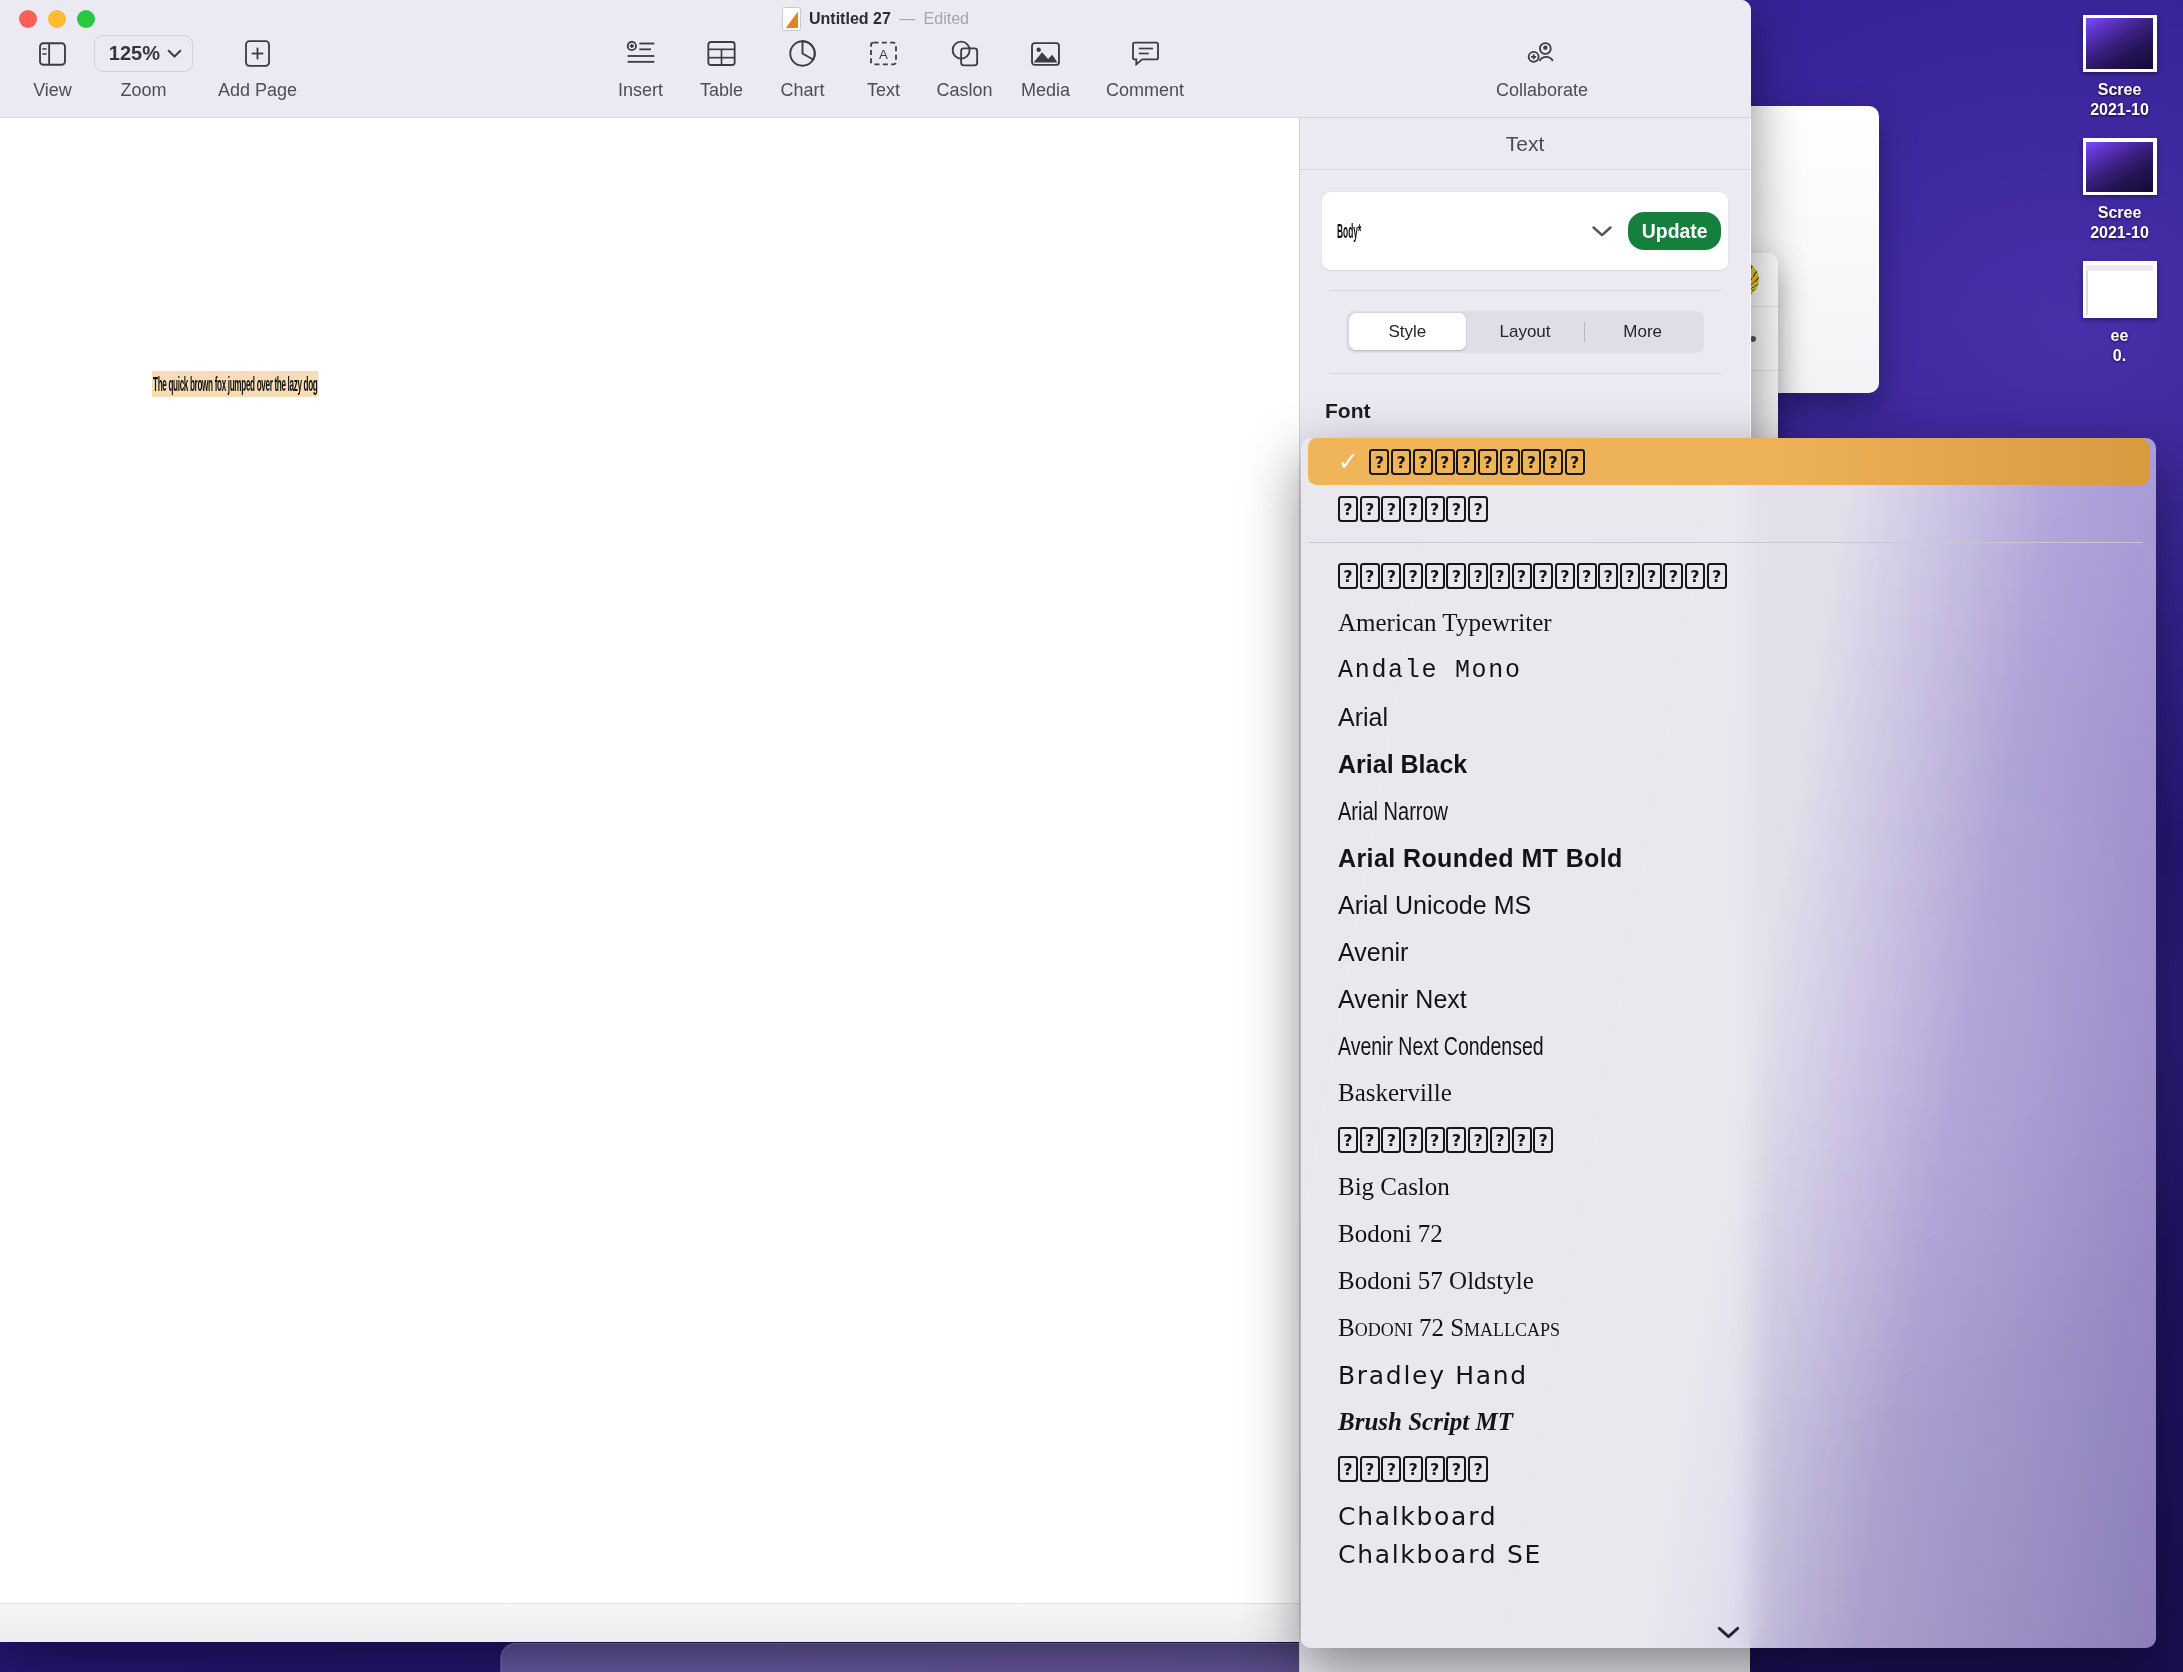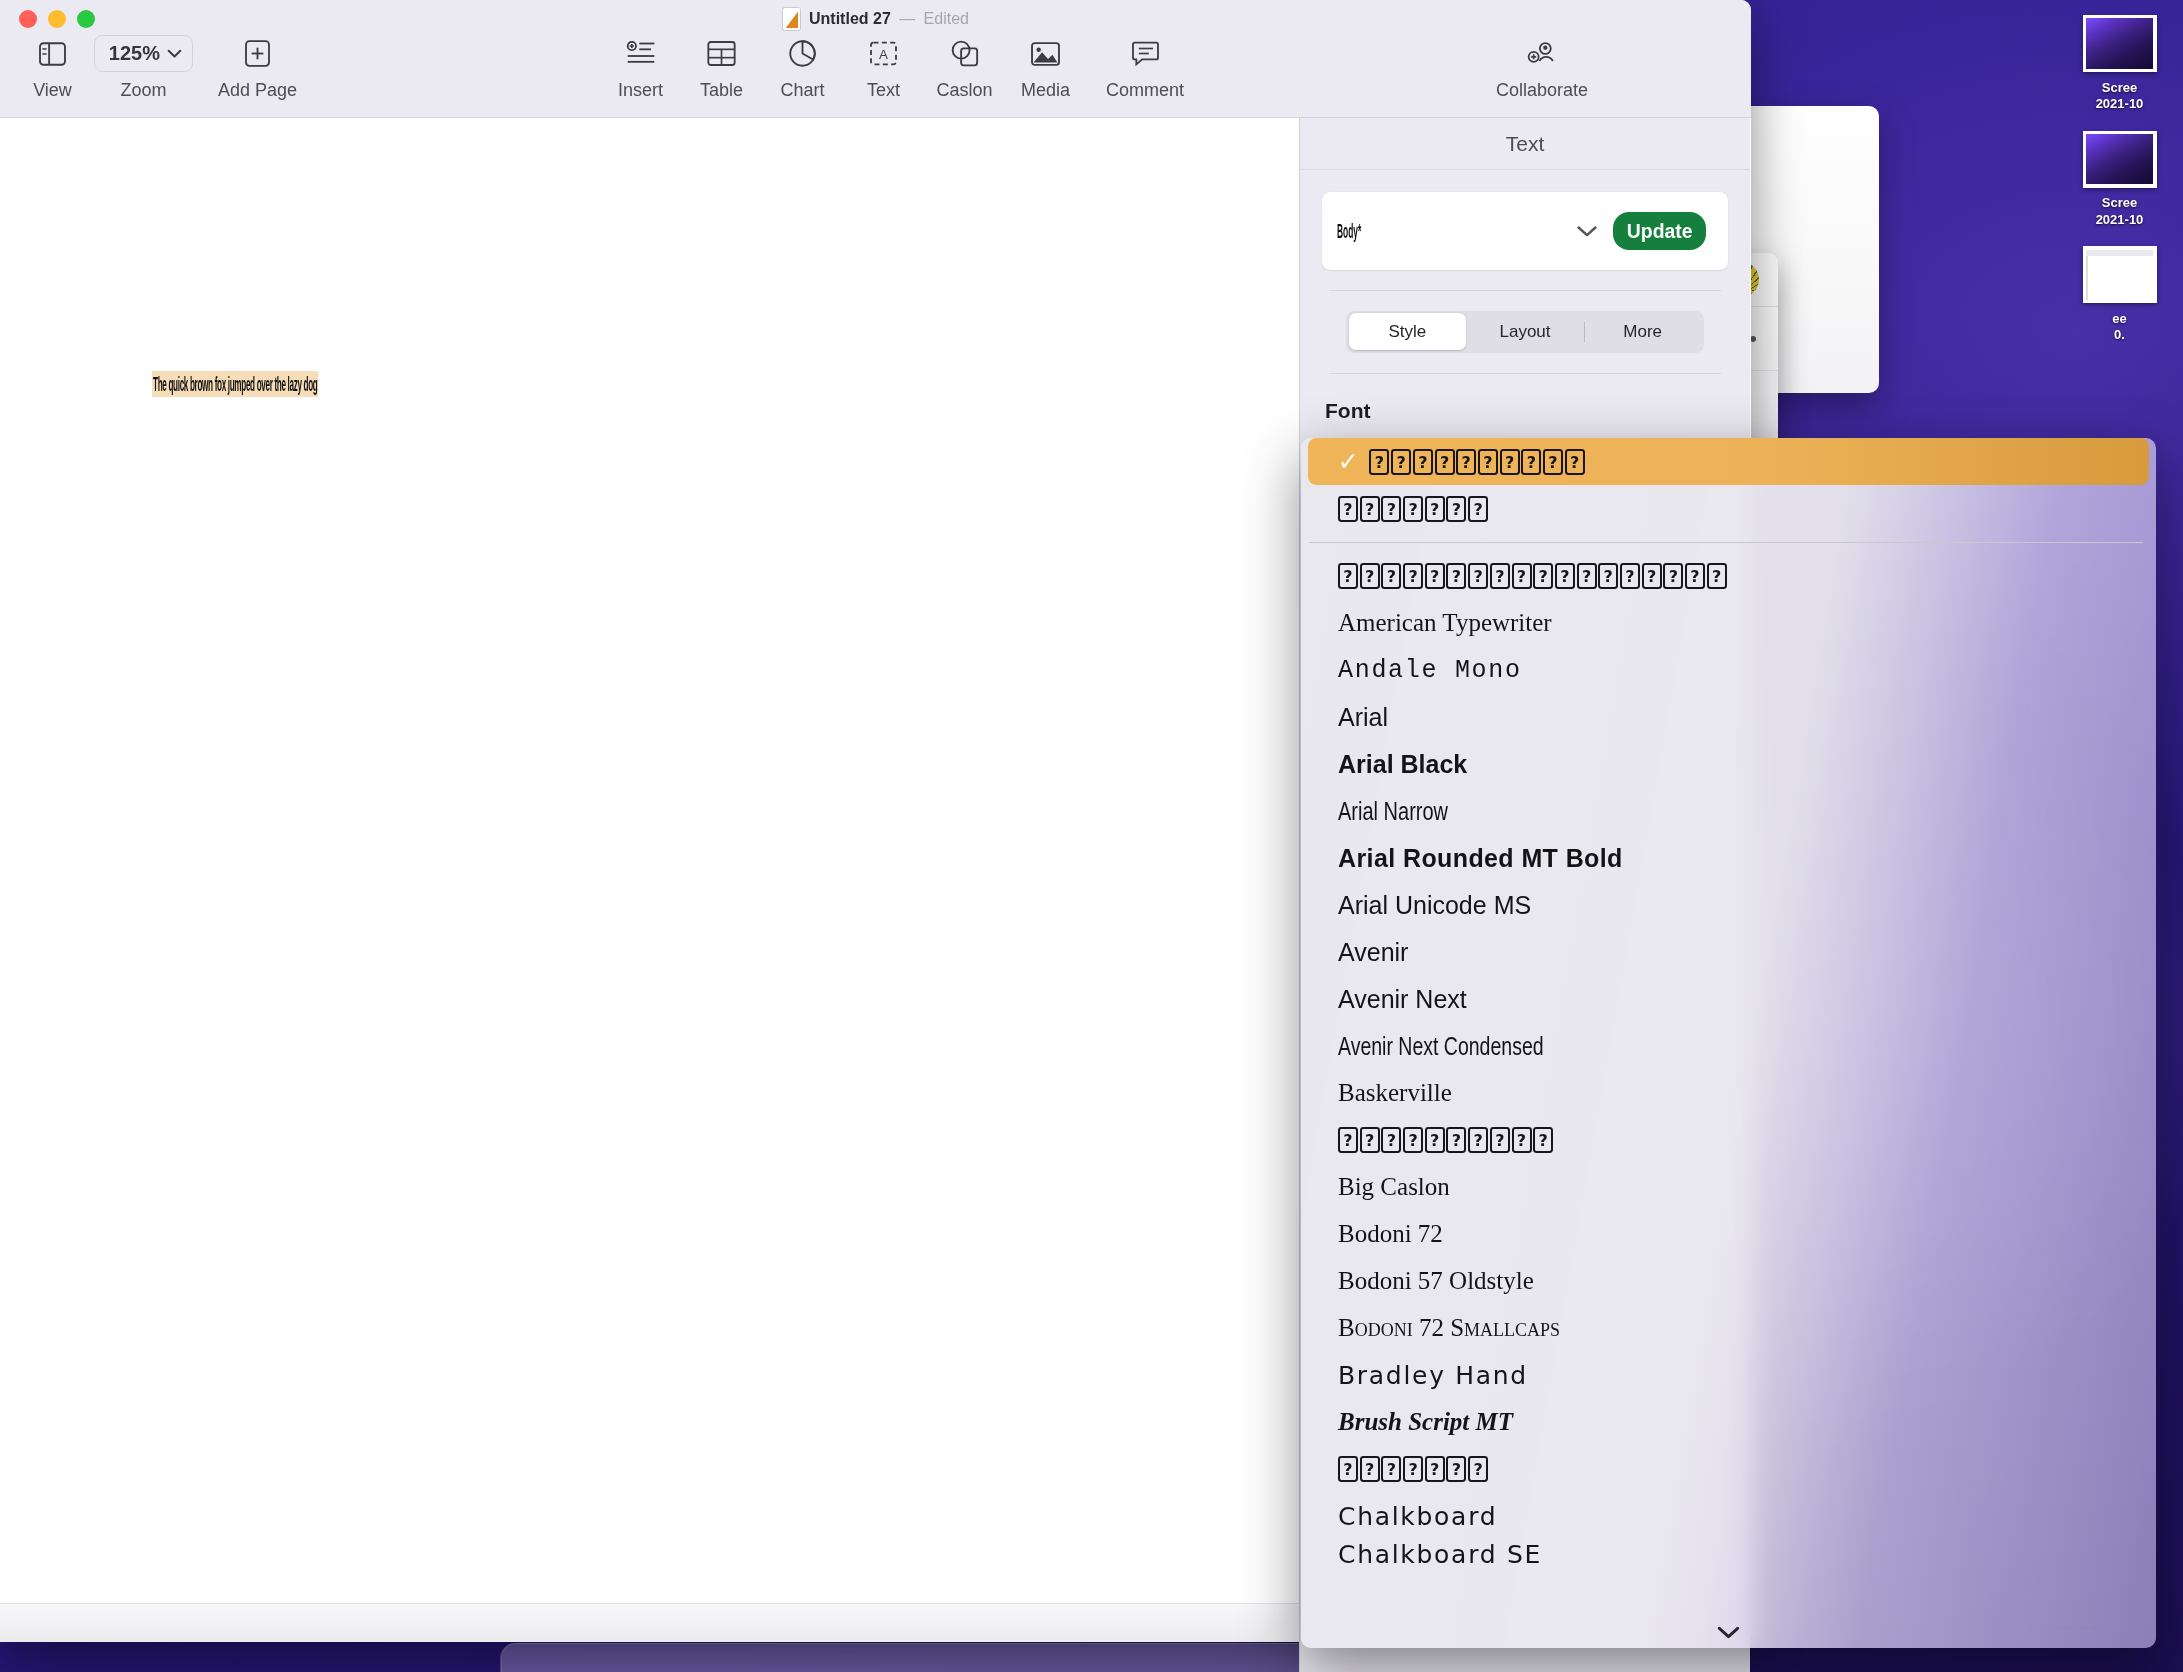--- a/index.html
+++ b/index.html
@@ -33,21 +33,21 @@
     width:100%; height:100%;
     background:linear-gradient(150deg,#7b4bff 0%,#5a32c0 22%,#3b2080 45%,#231353 70%,#130a33 100%);
   }
   .desk-thumb .inner.doc{
     background:#fff;
     background-image:
       linear-gradient(#e9e9ee 0 12%, transparent 12% 100%),
       linear-gradient(90deg,#ddd 0 2.5px, transparent 2.5px);
   }
   .desk-label{
-    margin-top:7.6px; color:#fff; font-size:13px; font-weight:bold;
+    margin-top:7.6px; color:#fff; font-size:16px; font-weight:bold;
     text-align:center; line-height:1.25; text-shadow:0 0.8px 2.5px rgba(0,0,0,.75);
     white-space:nowrap;
   }
 
   
   #dock{
     position:absolute; left:50%; transform:translateX(-50%);
     bottom:0; width:1183px; height:30px;
     background:rgba(190,175,230,.45);
     border:0.8px solid rgba(255,255,255,.25);
@@ -200,21 +200,21 @@
   #format-panel{
     position:absolute; left:1299px; top:118px; width:451px; bottom:0;
     background:#ebe9f1; border-left:0.8px solid #d2d0da;
   }
   .fp-header{
     height:52px; display:flex; align-items:center; justify-content:center;
     font-size:21px; color:#4c4c54; border-bottom:0.8px solid #d9d7e1;
   }
   .style-box{
     margin:22px 22px 0 22px; height:78px; background:#fff; border-radius:8.4px;
-    display:flex; align-items:center; padding:0 22px 0 15px; gap:10px;
+    display:flex; align-items:center; padding:0 7px 0 15px; gap:10px;
     box-shadow:0 0.8px 1.7px rgba(0,0,0,.08);
   }
   .style-name{
     flex:1; font-size:21px; font-weight:bold; color:#111;
     transform:scaleX(.4); transform-origin:left center; white-space:nowrap;
   }
   .style-chevron{ color:#5b5b63; font-size:22px; margin-right:5px; }
   .update-btn{
     background:#15803d; color:#fff; font-size:19.4px; font-weight:bold;
     padding:7.6px 13.5px; border-radius:16px; border:none;

